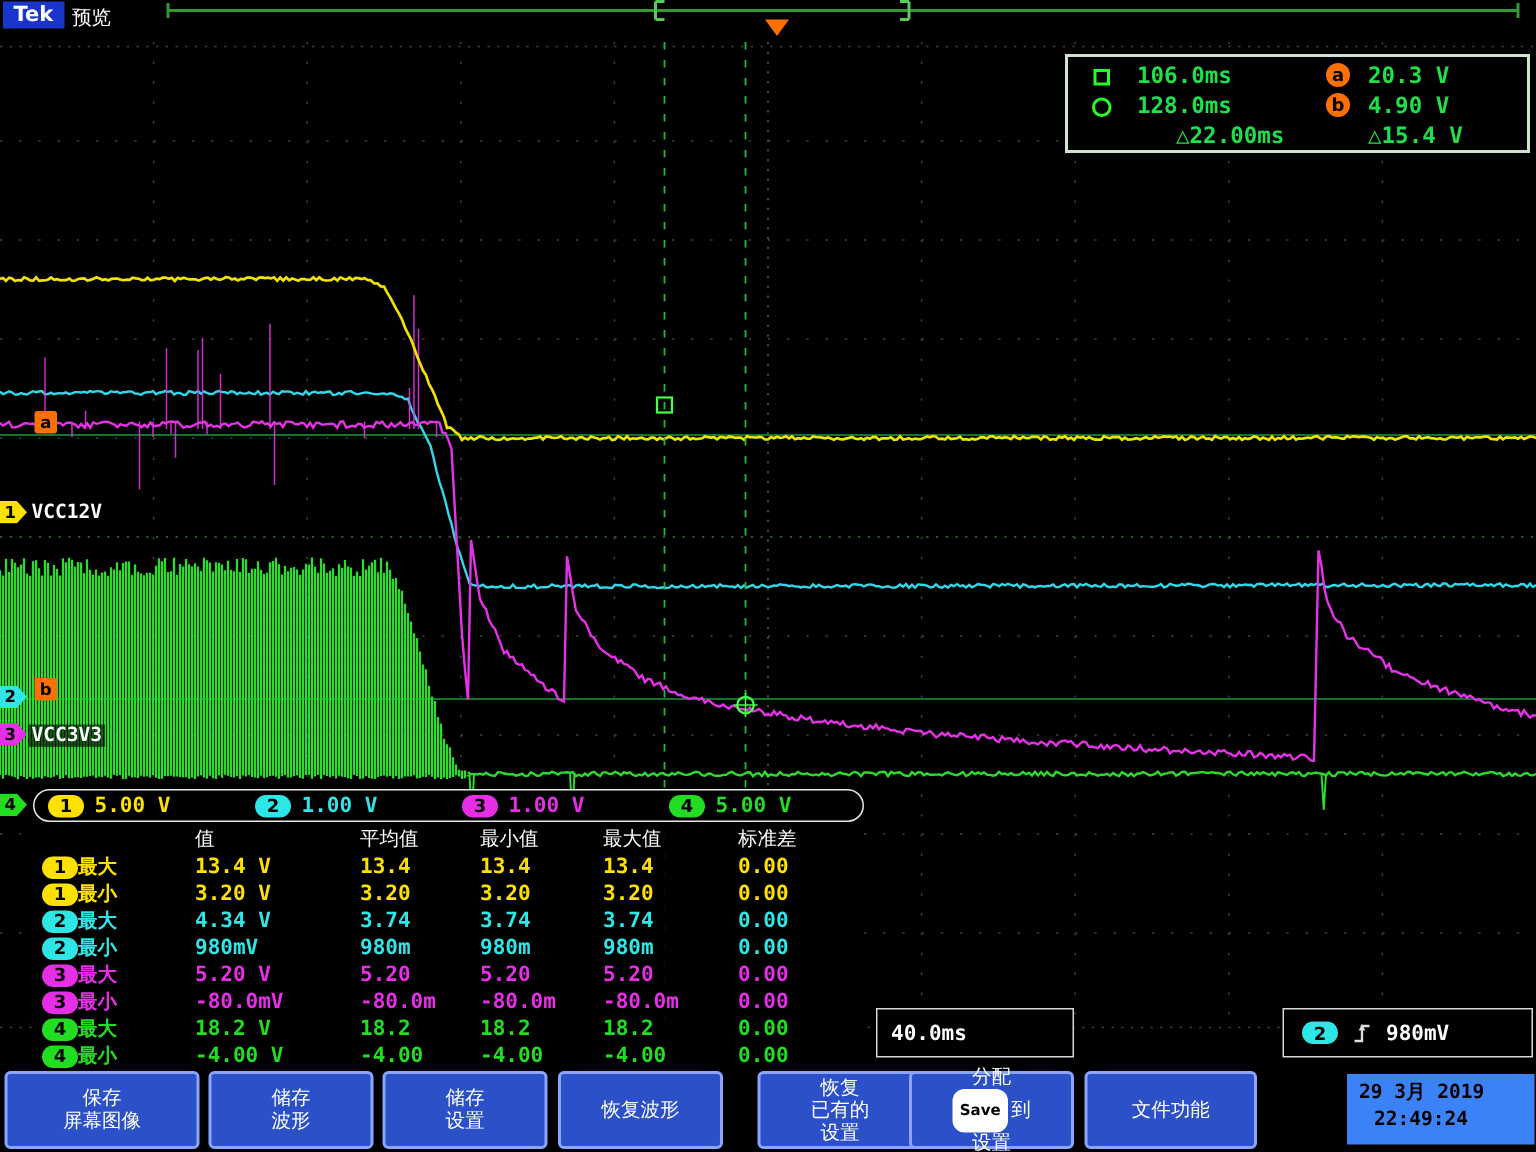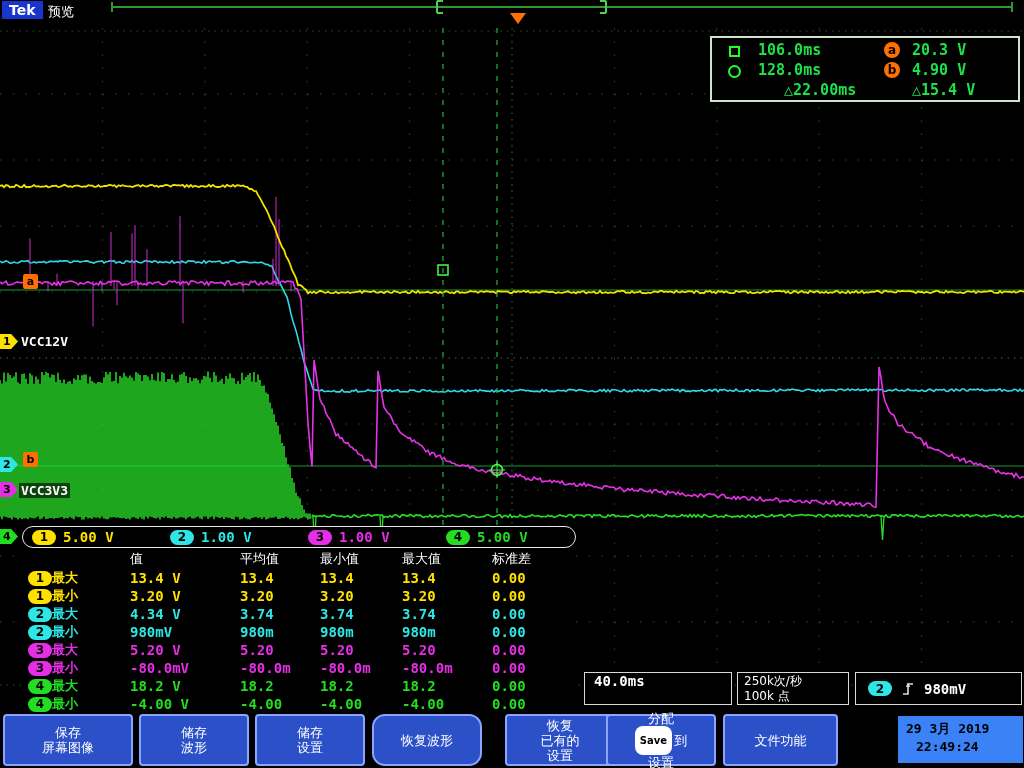--- a/index.html
+++ b/index.html
@@ -38,21 +38,21 @@
   
   #meas-table{position:absolute;left:22px;top:548px;width:554px;height:164px;background:rgba(0,0,0,.93);z-index:2;padding-top:1px}
   .meas-header,.meas-row{display:grid;grid-template-columns:30px 78px 110px 80px 82px 90px 84px;align-items:center;height:18px}
   .meas-header{height:20px;color:#fff;font-size:13px;font-family:"DejaVu Sans",sans-serif}
   .meas-row{font-size:14px;font-weight:bold}
   .meas-row .stat{font-family:"DejaVu Sans",sans-serif;font-size:13px}
   .meas-row .chbadge{justify-self:start;margin-left:6px}
 
   
   .info-box{position:absolute;border:1px solid #d8d8d8;background:#000;color:#fff;z-index:2}
-  #hscale-box{left:584px;top:672px;width:148px;height:33px;display:flex;padding-left:9px;font-size:14px;font-weight:bold}
+  #hscale-box{left:584px;top:672px;width:132px;height:33px;display:flex;align-items:center;padding-left:9px;font-size:14px;font-weight:bold}
   #rate-box{left:737px;top:672px;width:112px;height:33px;padding:1px 6px;font-size:12px;line-height:15px;font-family:"DejaVu Sans",sans-serif}
   #trig-box{left:855px;top:672px;width:167px;height:33px;display:flex;align-items:center;gap:9px;padding-left:12px;font-size:14px;font-weight:bold}
 
   
   #menu-bar{position:absolute;left:0;top:712px;width:1024px;height:56px;background:#000;z-index:3}
   .menu-btn{position:absolute;top:2px;height:52px;background:#2b50c8;border:2px solid #8aa4ff;border-radius:4px;color:#fff;display:flex;flex-direction:column;align-items:center;justify-content:center;font-size:13px;line-height:15px;font-family:"DejaVu Sans",sans-serif;cursor:pointer}
   .btn-line{display:flex;align-items:center;gap:2px;justify-content:center;white-space:nowrap}
   .save-pill{background:#fff;color:#000;border-radius:8px;font-size:10px;font-weight:bold;padding:8px 5px;line-height:13px}
 
   #datetime-box{position:absolute;left:898px;top:716px;width:125px;height:47px;background:#3b82f6;color:#000;z-index:3;font-size:13px;font-weight:bold;line-height:18px;padding:4px 0 0 8px}
@@ -236,24 +236,20 @@
         <span>-4.00</span>
         <span>-4.00</span>
         <span>-4.00</span>
         <span>0.00</span>
       </div>
     </div>
 
   <div id="hscale-box" class="info-box">
     <span>40.0ms</span>
   </div>
-  <div id="rate-box" class="info-box">
-    <div>250k次/秒</div>
-    <div>100k 点</div>
-  </div>
   <div id="trig-box" class="info-box">
     <span class="chbadge bg2">2</span>
     <svg width="14" height="17">
         <path d="M2,14 H7 V4 H12" stroke="#ddd" stroke-width="1.6" fill="none"></path>
         <path d="M4.8,7 L7,2.6 L9.2,7 Z" fill="#ddd"></path>
       </svg>
     <span>980mV</span>
   </div>
 
   <div id="menu-bar">
@@ -262,21 +258,21 @@
         <div class="btn-line">屏幕图像</div>
       </div>
       <div class="menu-btn" style="left: 139px; width: 110px;">
         <div class="btn-line">储存</div>
         <div class="btn-line">波形</div>
       </div>
       <div class="menu-btn" style="left: 255px; width: 110px;">
         <div class="btn-line">储存</div>
         <div class="btn-line">设置</div>
       </div>
-      <div class="menu-btn" style="left: 372px; width: 110px; border-radius: 13px;">
+      <div class="menu-btn" style="left: 372px; width: 110px;">
         <div class="btn-line">恢复波形</div>
       </div>
       <div class="menu-btn" style="left: 489px; width: 110px; margin-left: 16px;">
         <div class="btn-line">恢复</div>
         <div class="btn-line">已有的</div>
         <div class="btn-line">设置</div>
       </div>
       <div class="menu-btn" style="left: 606px; width: 110px;">
         <div class="btn-line">分配</div>
         <div class="btn-line"><span class="save-pill">Save</span>到</div>

